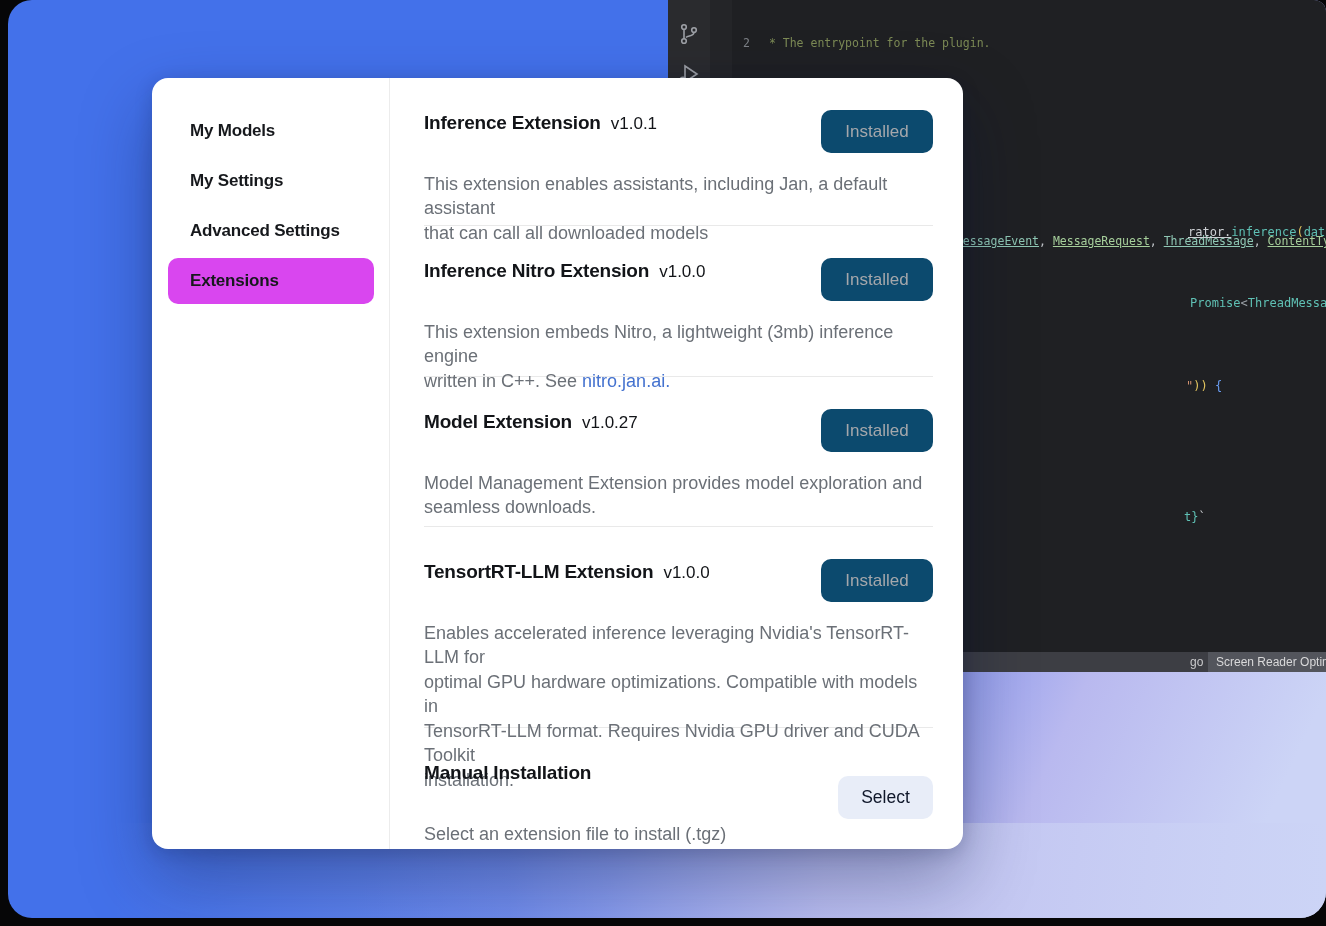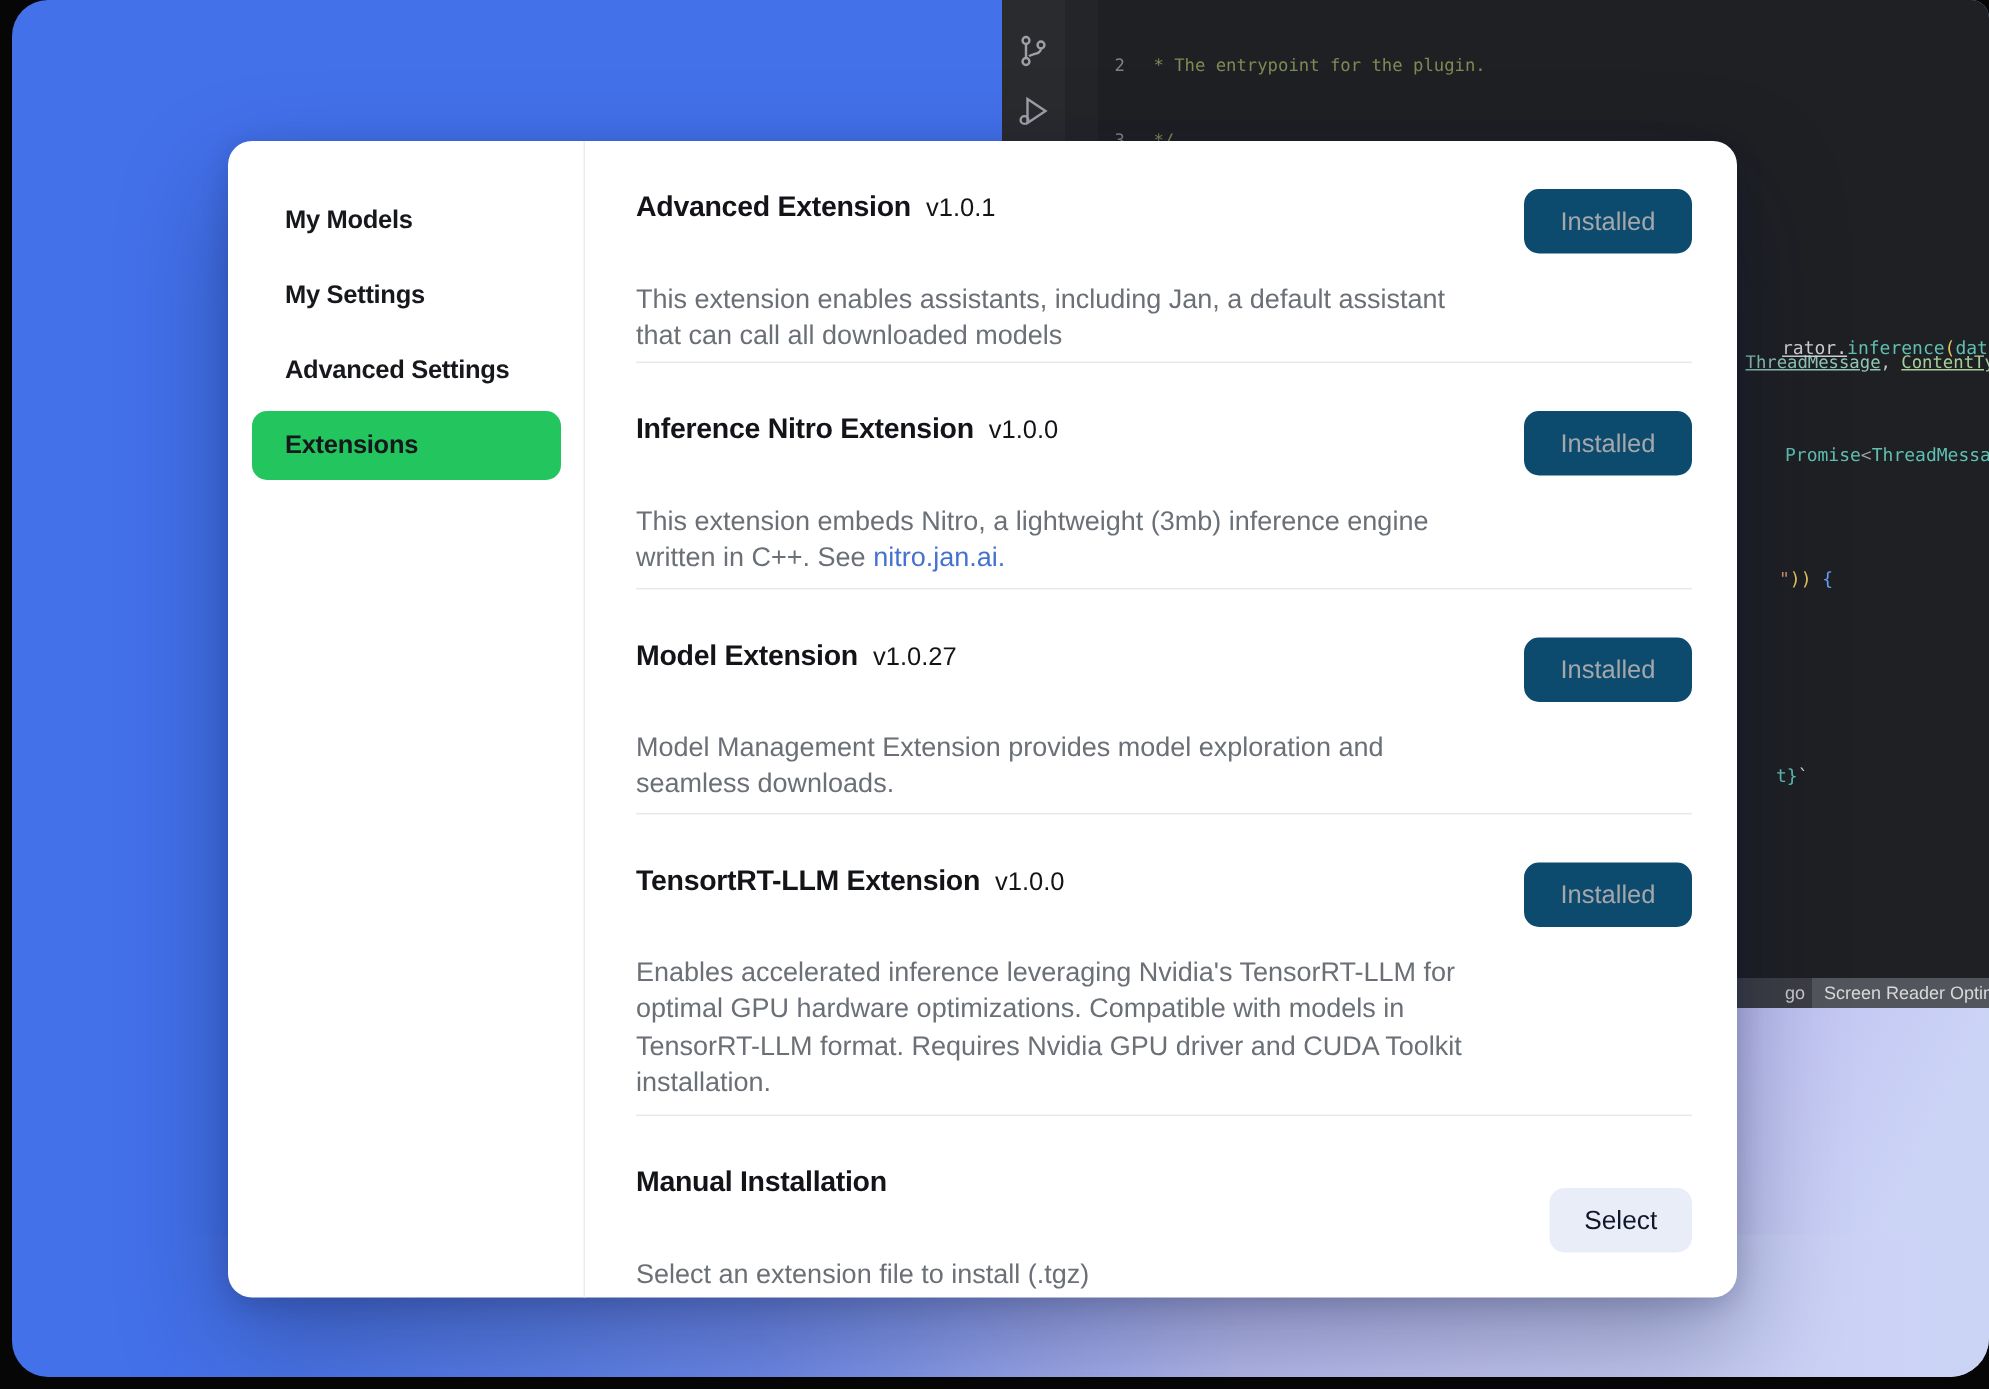--- a/index.html
+++ b/index.html
@@ -21,28 +21,28 @@
   .lnum{display:inline-block;width:36px;text-align:right;color:#7d8187;flex:none;}
   .ltext{margin-left:12px;}
   .comment{color:#7c8a55;}
   .frag{position:absolute;font-family:"DejaVu Sans Mono",monospace;font-size:12px;white-space:pre;}
   .status-bar{position:absolute;left:0;right:0;bottom:0;height:20px;background:#3d3e44;}
   .sb-left{position:absolute;left:522px;top:3px;font-size:12px;color:#c9c9cb;}
   .sb-badge{position:absolute;left:540px;top:0;height:20px;line-height:20px;padding:0 8px;
     background:#53555c;color:#d9d9da;font-size:12px;white-space:nowrap;}
 
   
-  .dialog{position:absolute;left:144px;top:78px;width:1006px;height:771px;background:#ffffff;
+  .dialog{position:absolute;left:144px;top:78px;width:811px;height:771px;background:#ffffff;
     border-radius:16px;box-shadow:0 30px 70px rgba(10,20,60,.35),0 4px 18px rgba(10,20,60,.18);
-    display:flex;box-sizing:border-box;margin-top:16px;}
+    display:flex;box-sizing:border-box;}
   .sidebar{width:238px;flex:none;border-right:1px solid #ececec;padding-top:30px;box-sizing:border-box;}
   .side-item{position:relative;height:46px;margin:0 15px 4px 16px;display:flex;align-items:center;
     border-radius:10px;cursor:pointer;}
   .side-item span{margin-left:22px;font-size:17px;font-weight:700;color:#16181c;letter-spacing:-.2px;}
-  .side-item.active{background:#22c55e;}
+  .side-item.active{background:#d946ef;}
   .content{flex:1;min-width:0;}
   .ext-row{position:relative;height:148px;margin:0 30px 0 34px;border-bottom:1px solid #e9e9e9;box-sizing:border-box;}
   .ext-row:last-child{border-bottom:none;}
   .ext-title{margin:0;padding-top:32px;font-size:19px;font-weight:700;color:#121418;letter-spacing:-.2px;line-height:26px;}
   .ext-version{font-size:17px;font-weight:400;margin-left:10px;letter-spacing:0;}
   .ext-desc{margin-top:10px;max-width:585px;font-size:18px;line-height:24.5px;color:#6b7077;white-space:pre-line;}
   .ext-desc a{color:#4472cf;text-decoration:none;cursor:pointer;}
   .btn{position:absolute;top:32px;right:0;height:43px;border:none;border-radius:10px;
     font-family:"Liberation Sans",sans-serif;cursor:pointer;}
   .btn.installed{width:112px;background:#0c4a6e;color:#a5a7ab;font-size:17px;font-weight:500;}
@@ -115,21 +115,21 @@
         <div class="side-item">
     <span>Advanced Settings</span>
   </div>
         <div class="side-item active">
     <span>Extensions</span>
   </div>
       </div>
     <div class="content" id="ext-list">
         <div class="ext-row" style="height: 148px;">
     <h3 class="ext-title">
-      <span>Advanced Extension</span><span class="ext-version">v1.0.1</span>
+      <span>Inference Extension</span><span class="ext-version">v1.0.1</span>
     </h3>
     <div class="ext-desc">
       <span>This extension enables assistants, including Jan, a default assistant
 that can call all downloaded models</span><a></a>
     </div>
     <button class="btn installed">Installed</button>
   </div>
         <div class="ext-row" style="height: 151px;">
     <h3 class="ext-title">
       <span>Inference Nitro Extension</span><span class="ext-version">v1.0.0</span>

